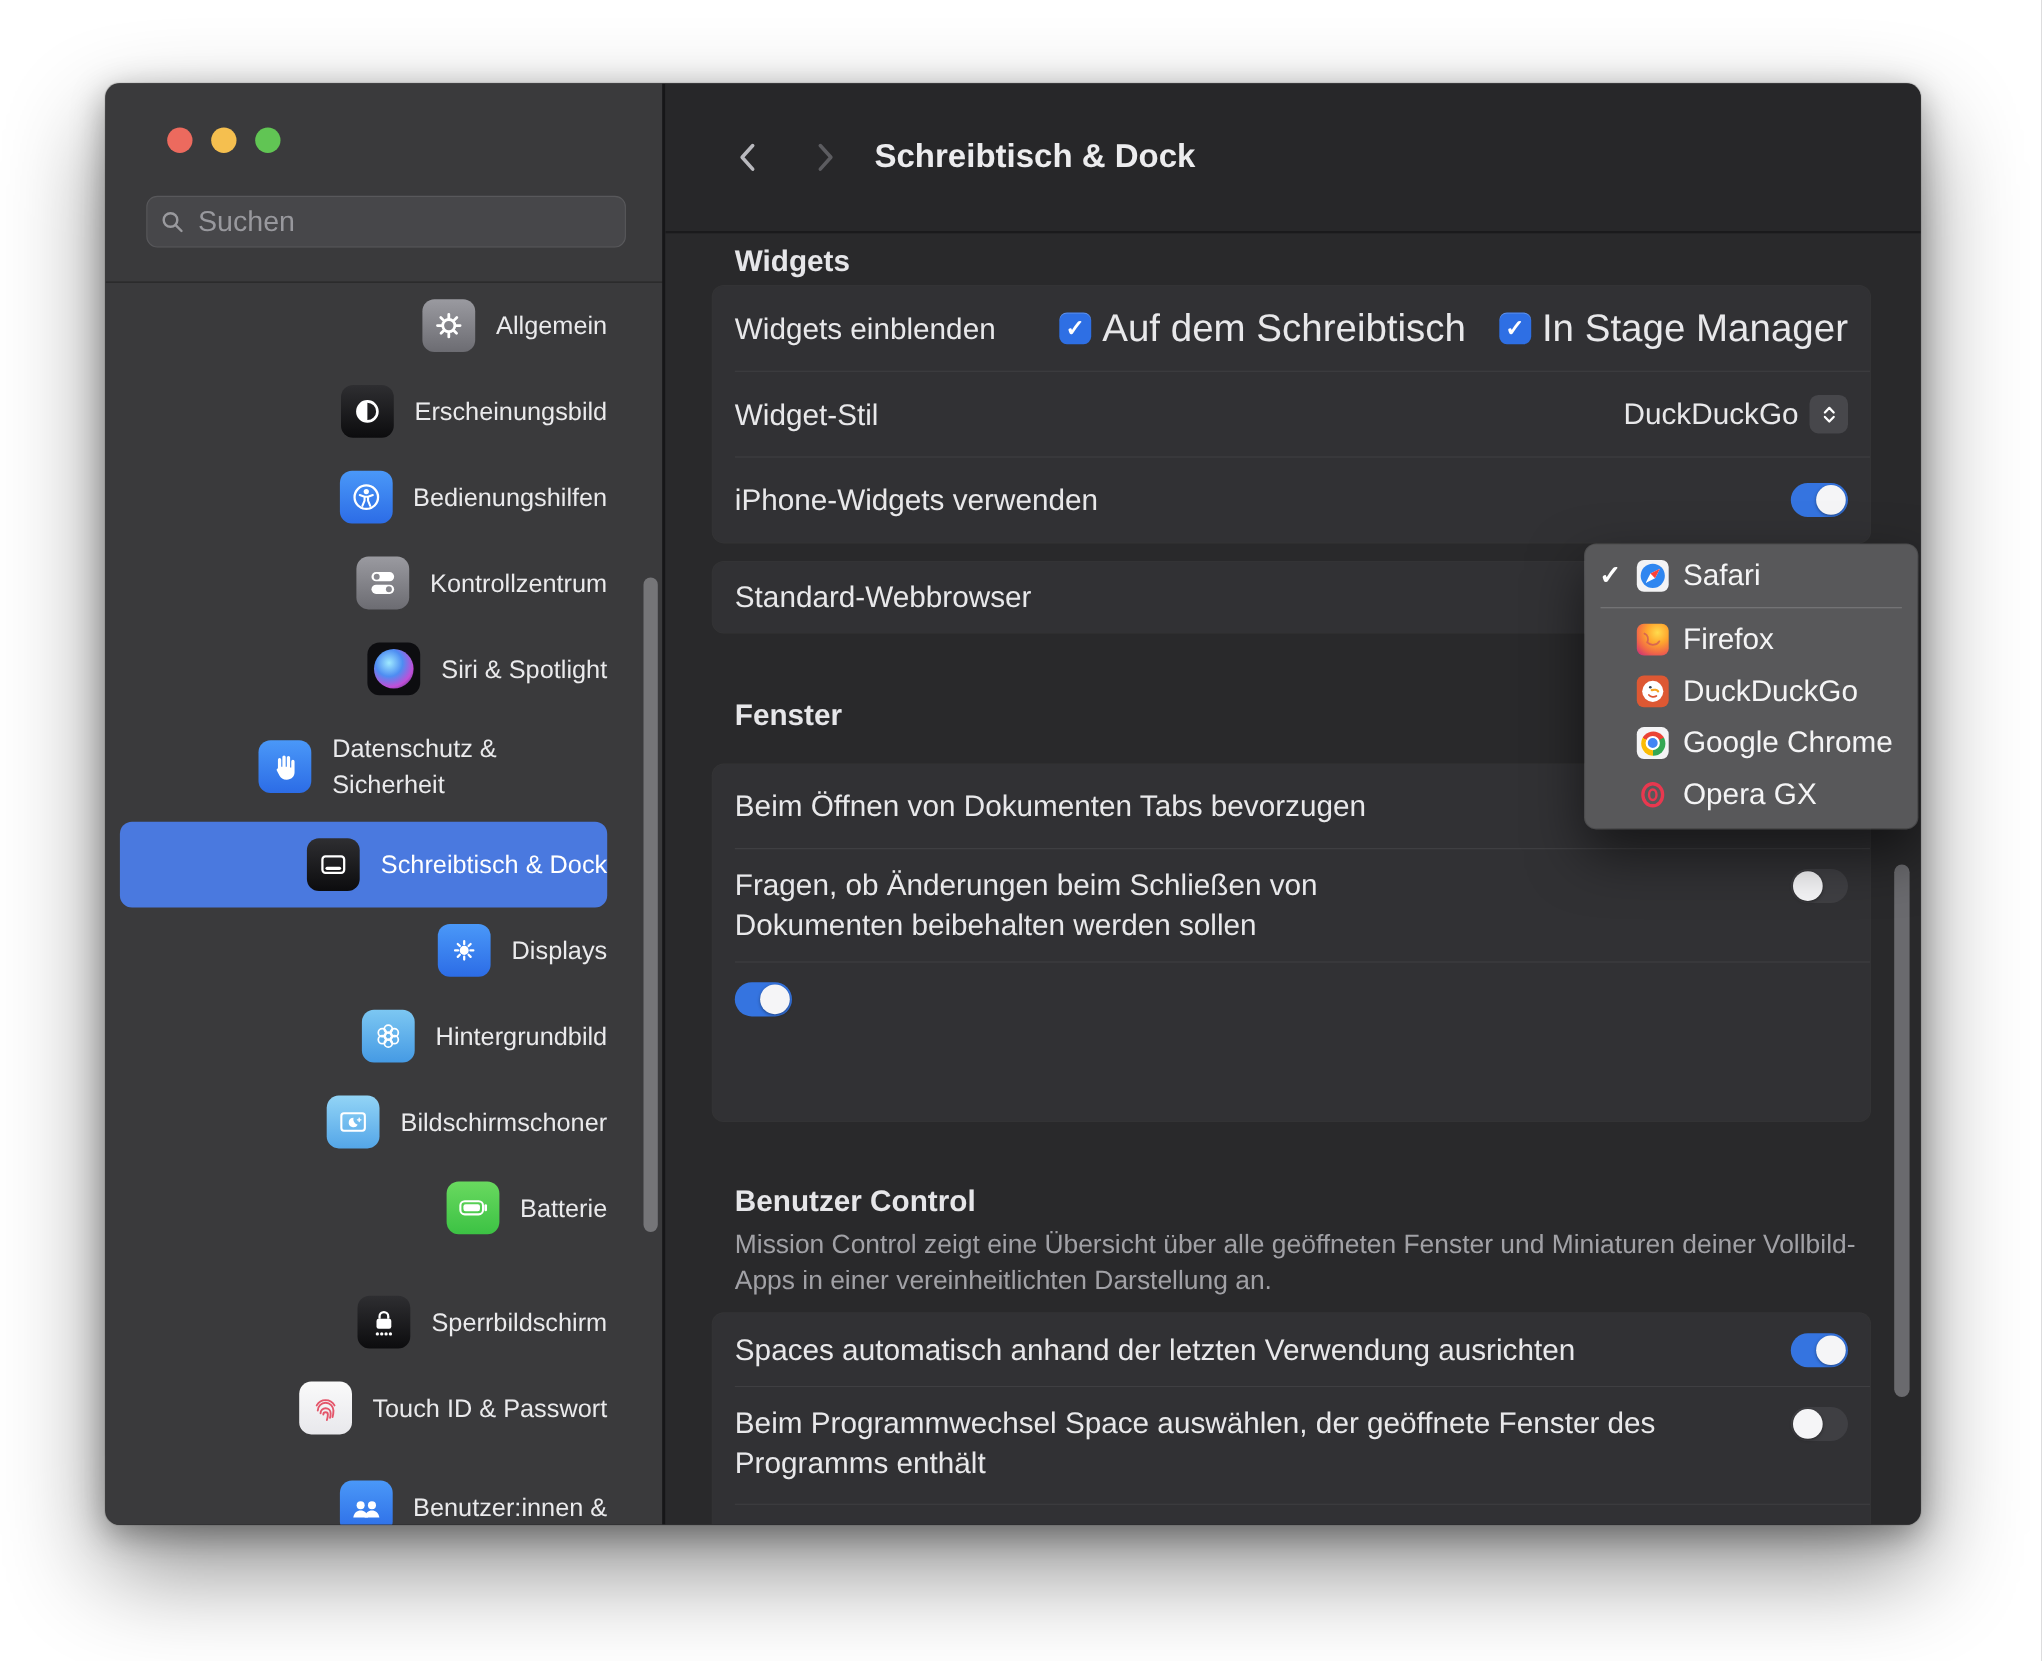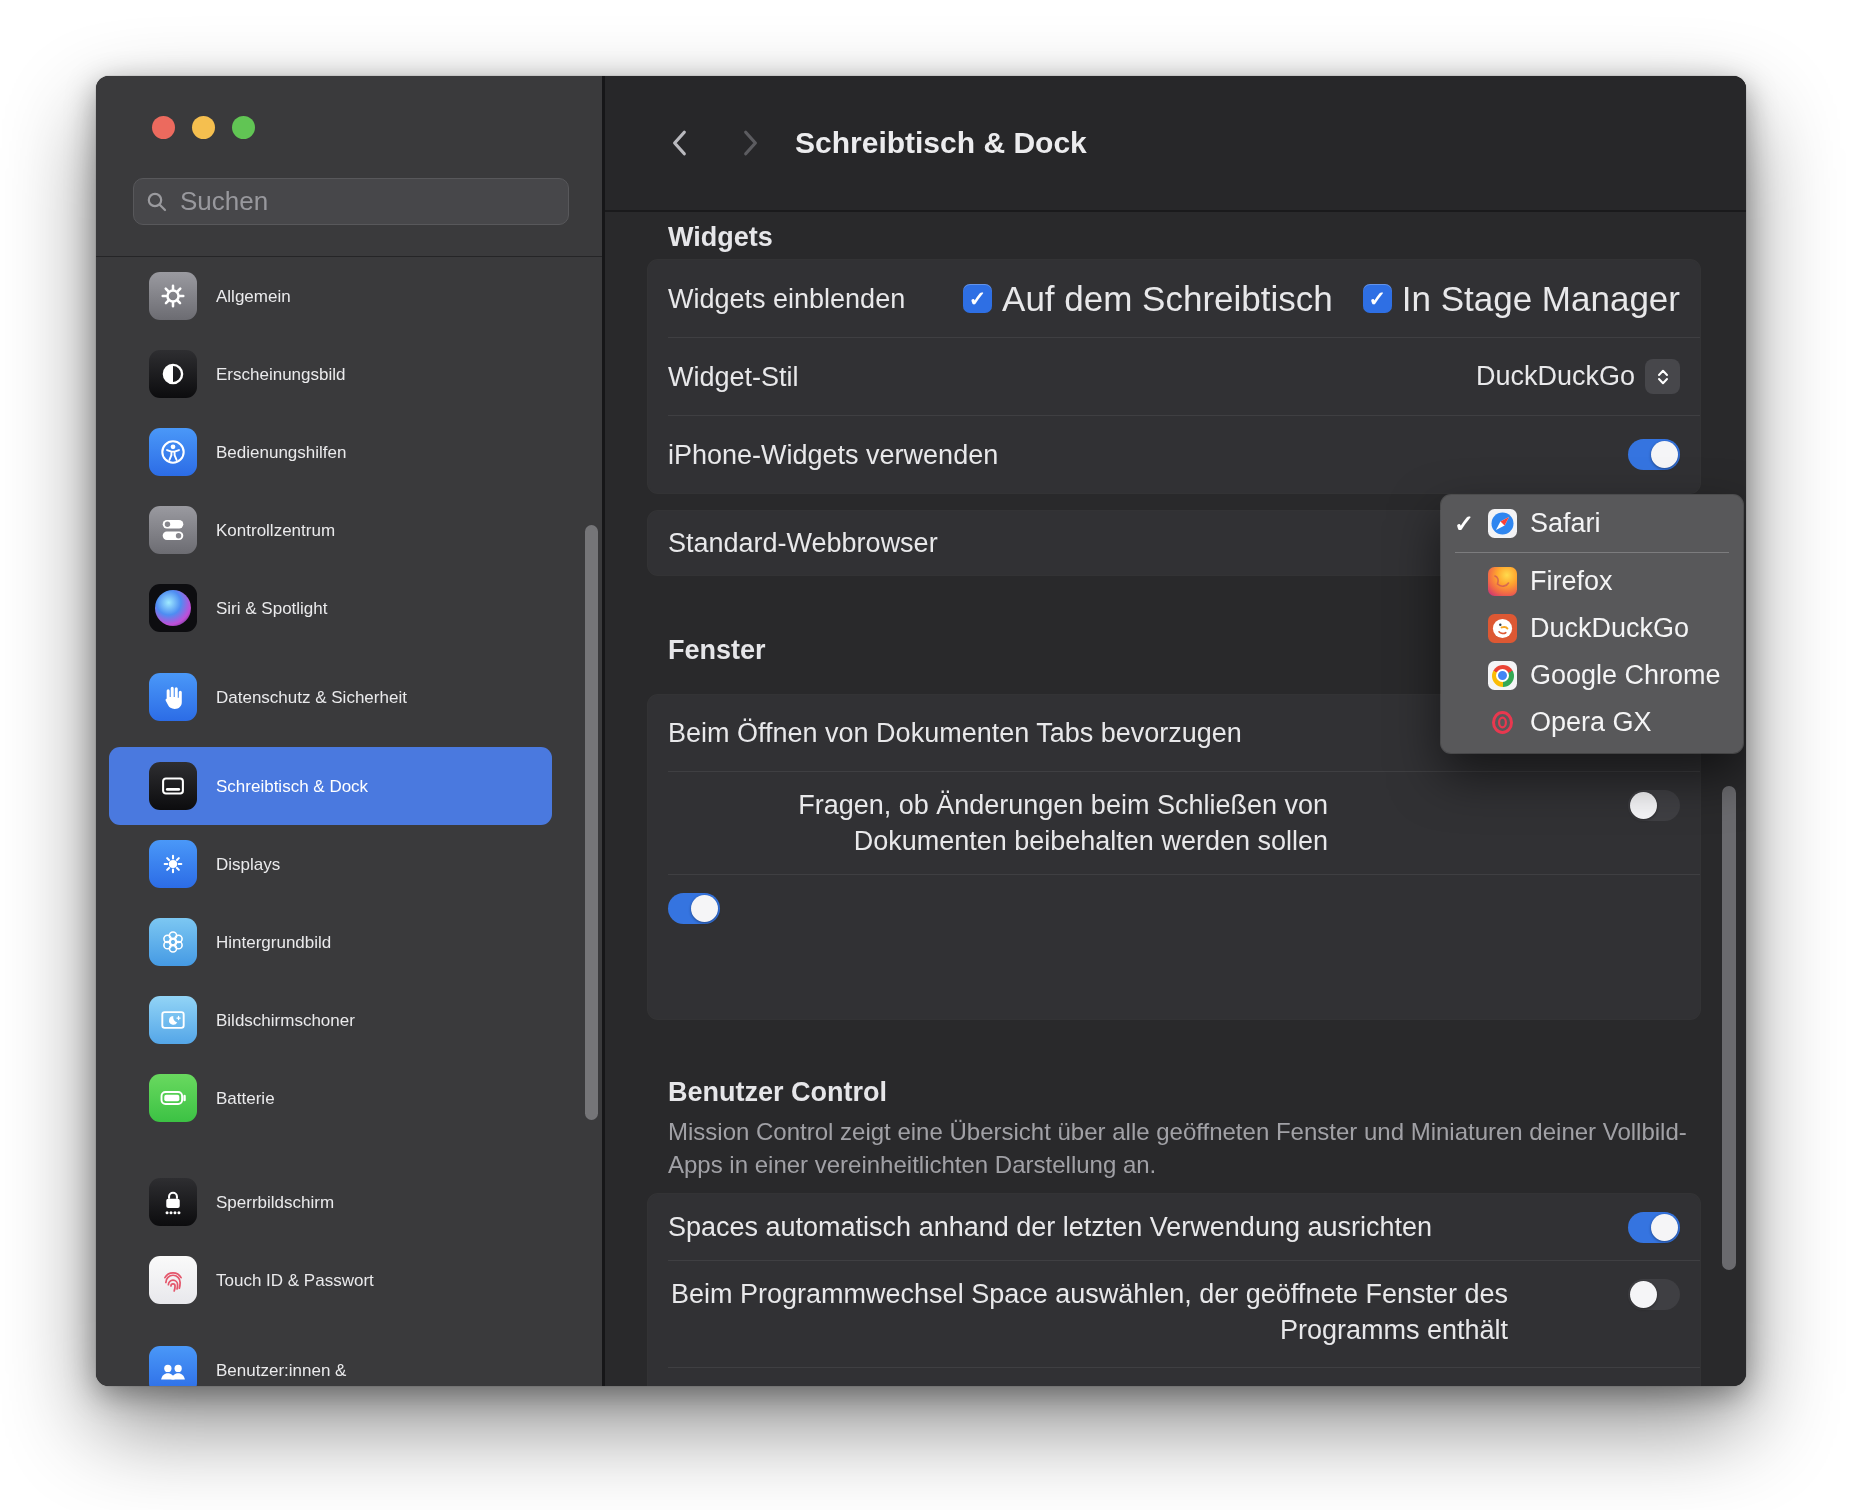--- a/index.html
+++ b/index.html
@@ -15,21 +15,21 @@
   .tl-red{background:#ec6a5e;}.tl-yellow{background:#f5bf4f;}.tl-green{background:#61c554;}
   .search{position:absolute;left:37px;top:102px;width:436px;height:47px;border-radius:10px;
           background:#47474a;border:1px solid #58585b;display:flex;align-items:center;box-sizing:border-box;padding:0 12px;}
   .search svg{flex:0 0 auto;margin-right:10px;}
   .search input{background:transparent;border:none;outline:none;color:#d7d7da;font-size:26px;width:100%;
                 font-family:"Liberation Sans",sans-serif;}
   .search input::placeholder{color:#98989d;}
   .side-div{position:absolute;left:0;top:180px;width:100%;border-bottom:1px solid rgba(0,0,0,.35);}
   .nav{position:absolute;left:0;top:181px;width:100%;}
   .item{margin:0 0 0 13px;width:443px;height:78px;border-radius:11px;display:flex;align-items:center;
-        padding-left:40px;box-sizing:border-box;color:#eaeaec;font-size:17px;}
+        padding-left:40px;box-sizing:border-box;color:#eaeaec;font-size:23px;justify-content:flex-end;}
   .item.twoline{height:100px;}
   .item.selected{background:#4a79df;color:#fff;}
   .item .lbl{margin-left:19px;line-height:33px;}
   .item.twoline .lbl{max-width:250px;}
   .gap26{height:26px;}
   .mt12{margin-top:12px;}
   .tile{width:48px;height:48px;border-radius:11px;flex:0 0 48px;display:flex;align-items:center;justify-content:center;}
   .t-gray{background:linear-gradient(180deg,#9a9aa0,#6c6c72);}
   .t-black{background:linear-gradient(180deg,#2e2e31,#0c0c0e);}
   .t-blue{background:linear-gradient(180deg,#4a98f8,#2c6ce6);}
@@ -47,21 +47,21 @@
   .main{position:relative;flex:1;background:#29292b;}
   .m-header{position:absolute;top:0;left:0;right:0;height:136px;display:flex;align-items:center;
             background:#272729;border-bottom:2px solid #1a1a1c;box-sizing:border-box;}
   .chev{width:26px;height:30px;margin-left:0;display:flex;align-items:center;justify-content:center;}
   .chev.back{margin-left:62px;}
   .chev.fwd{margin-left:44px;}
   .m-title{margin-left:32px;font-size:30px;font-weight:700;color:#ececee;}
   .content{position:absolute;top:136px;left:0;right:0;bottom:0;overflow:hidden;padding:0 46px 0 43px;}
   .sec-label{font-size:27px;font-weight:700;color:#e6e6e9;margin:8px 0 0 20px;line-height:34px;}
   .sec-sub{font-size:24px;color:#a1a1a6;line-height:33px;margin:6px 0 0 20px;max-width:1040px;}
-  .group{background:#313134;border-radius:10px;box-shadow:0 0 0 1px rgba(255,255,255,.05);width:1052px;text-align:right;}
+  .group{background:#313134;border-radius:10px;box-shadow:0 0 0 1px rgba(255,255,255,.05);width:1052px;}
   .g1{margin-top:6px;}
   .g2{margin-top:18px;}
   .g3{margin-top:28px;}
   .g4{margin-top:13px;}
   .srow{display:flex;align-items:center;justify-content:space-between;min-height:77px;
         padding:0 20px;box-sizing:border-box;}
   .srow .rlabel{font-size:27px;color:#e8e8ea;line-height:36px;}
   .srow.top{align-items:flex-start;padding-top:15px;padding-bottom:15px;}
   .srow.top .toggle{margin-top:3px;}
   .sdiv{border-top:1px solid rgba(255,255,255,.07);margin:0 0 0 20px;}

